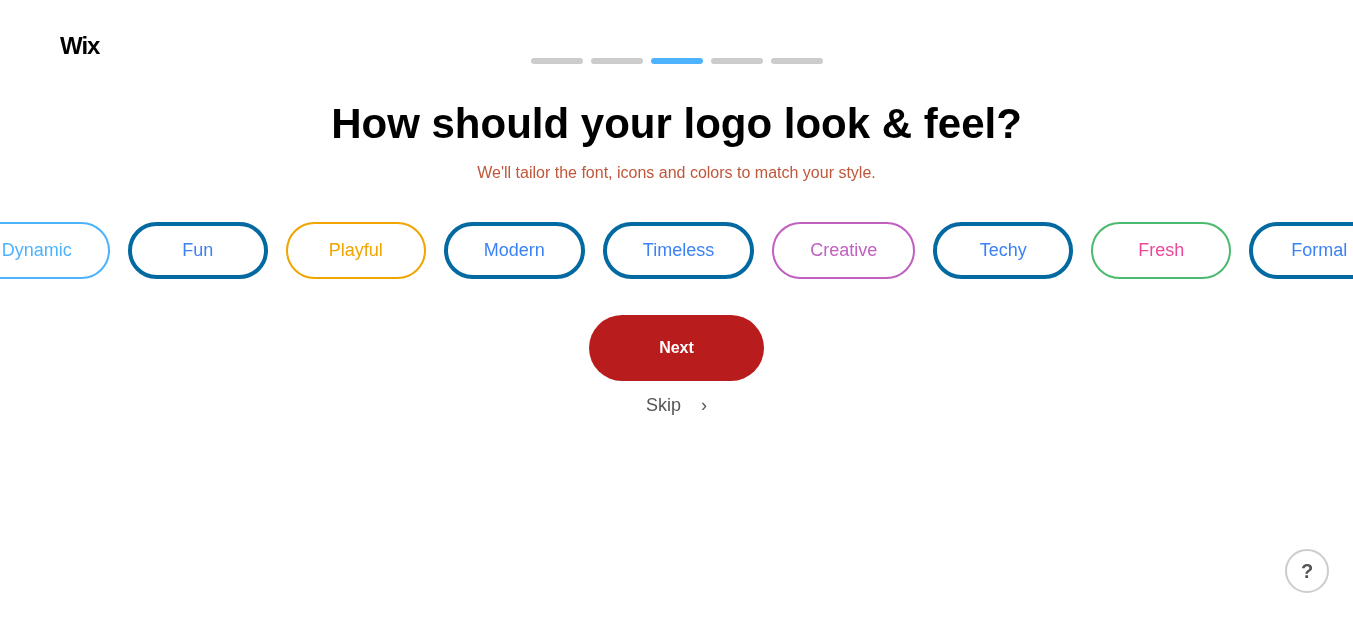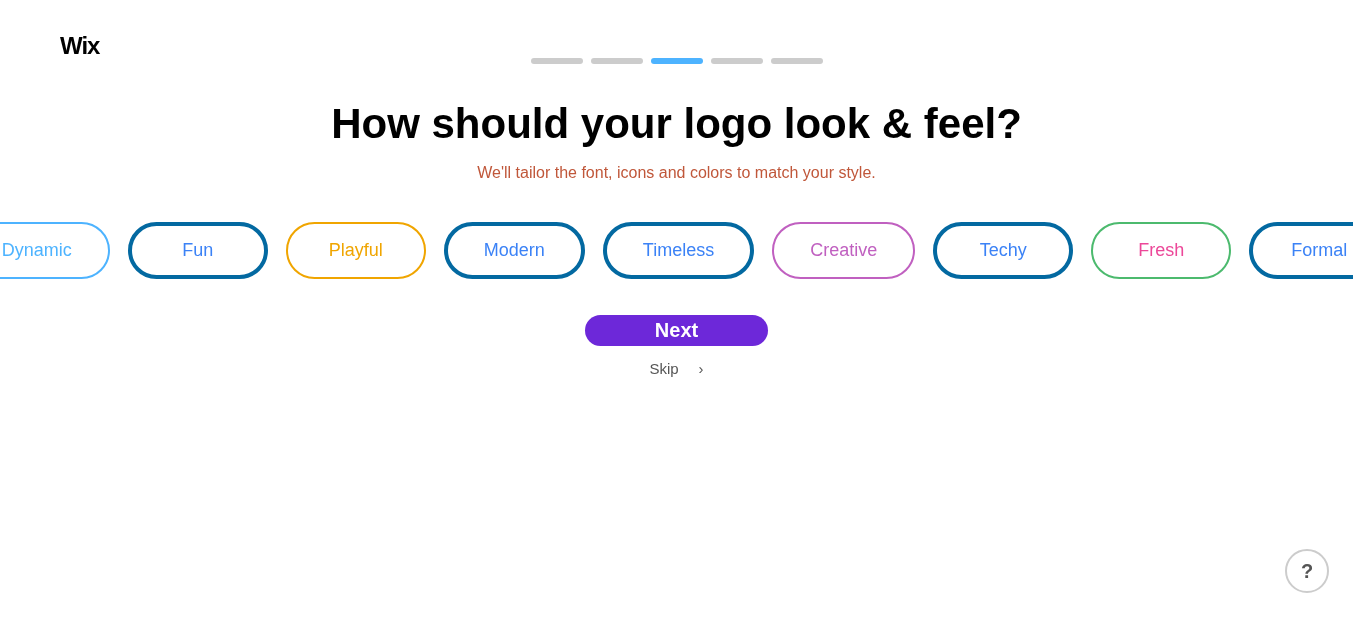--- a/index.html
+++ b/index.html
@@ -121,33 +121,33 @@
       border-width: 2px;
     }
 
     .option-pill.selected-green {
       border-color: #4cba6e;
       color: #ec4899;
       border-width: 2px;
     }
 
     .next-button {
-      background: #6d28d9;
+      background: #b91c1c;
       color: #fff;
       border: none;
       border-radius: 50px;
-      padding: 4px 70px;
-      font-size: 20px;
+      padding: 24px 70px;
+      font-size: 16px;
       font-weight: 600;
       cursor: pointer;
       margin-bottom: 14px;
     }
 
     .skip-link {
-      font-size: 15px;
+      font-size: 18px;
       color: #555;
       cursor: pointer;
       display: flex;
       align-items: center;
       gap: 20px;
     }
 
     .help-button {
       position: absolute;
       bottom: 24px;

